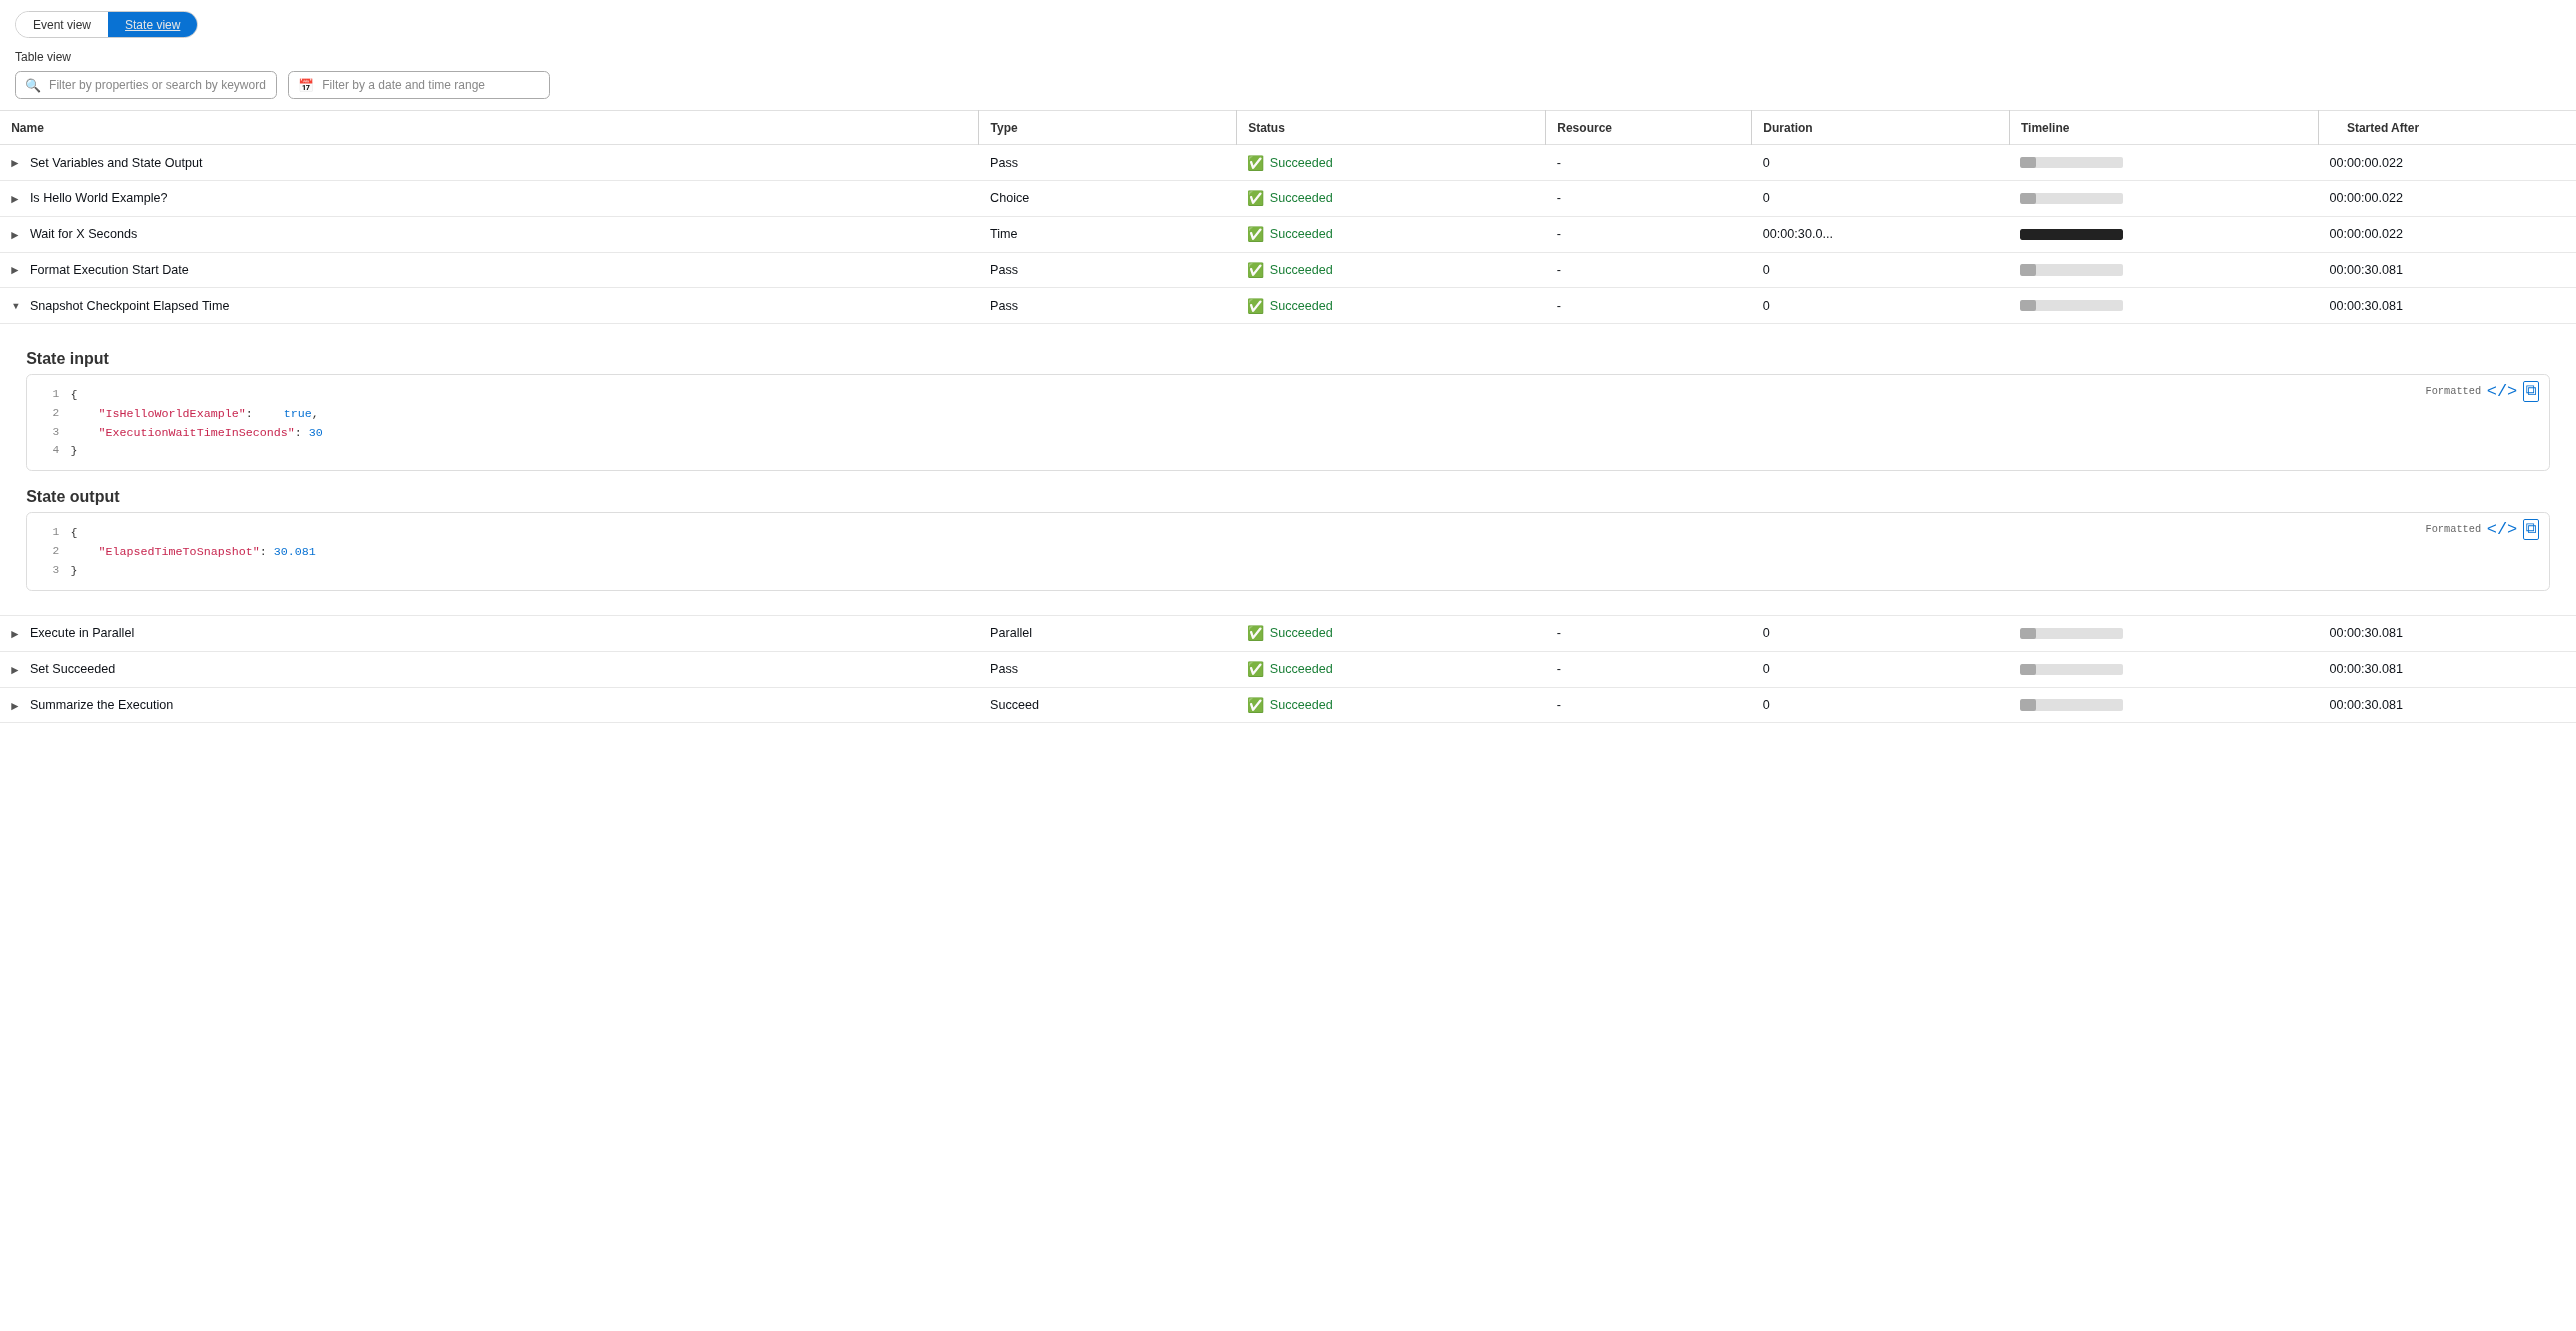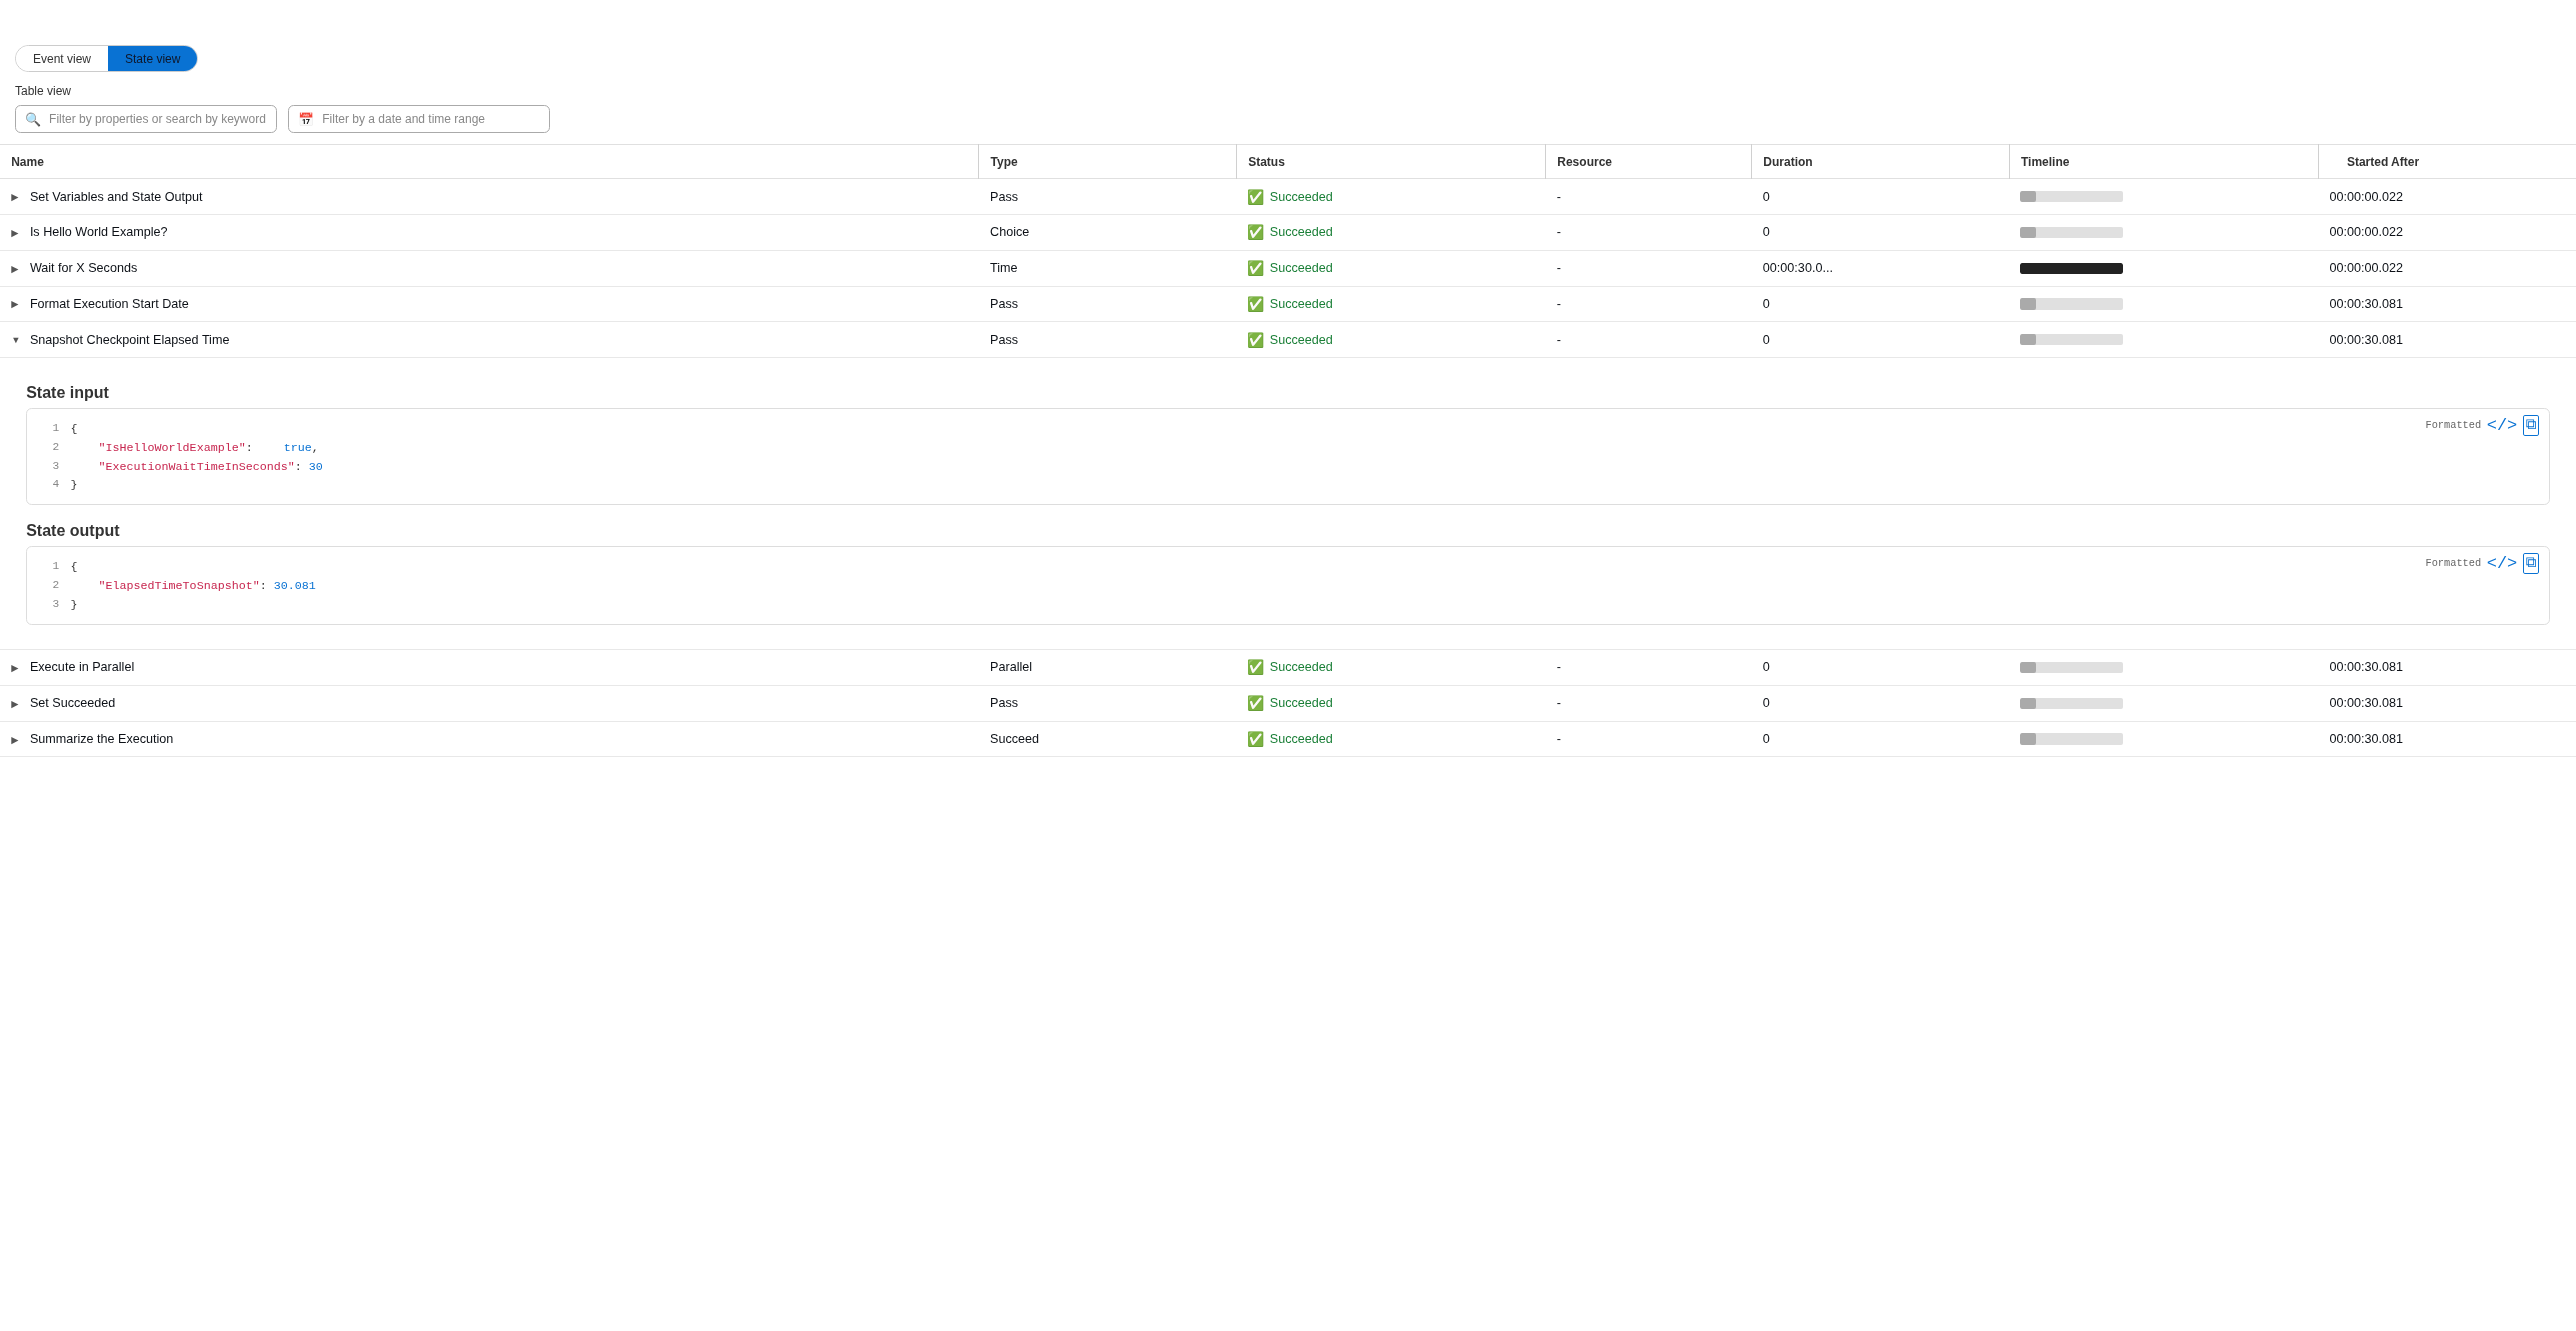--- a/index.html
+++ b/index.html
@@ -7,39 +7,39 @@
       font-family: -apple-system, BlinkMacSystemFont, 'Segoe UI', Arial, sans-serif;
       font-size: 13px;
       background: #fff;
       color: #0d1117;
     }
     .top-bar {
       display: flex;
       align-items: flex-start;
       padding: 11.2px 15px 7.5px;
       gap: 0;
-      margin-top: 34px;
     }
     .view-toggle {
       display: flex;
       border: 0.9px solid #ccc;
       border-radius: 19px;
       overflow: hidden;
     }
     .view-btn {
       padding: 5.6px 17px;
       font-size: 12px;
       cursor: pointer;
       background: #fff;
       border: none;
       color: #333;
     }
     .view-btn.active {
       background: #0972d3;
-      color: #0f172a;
+      color: #e5e5e5;
+      text-decoration: underline;
     }
     .table-view-label {
       padding: 3.7px 15px 7.5px;
       font-size: 12px;
       color: #333;
       font-weight: 500;
     }
     .filter-bar {
       display: flex;
       gap: 11.2px;

